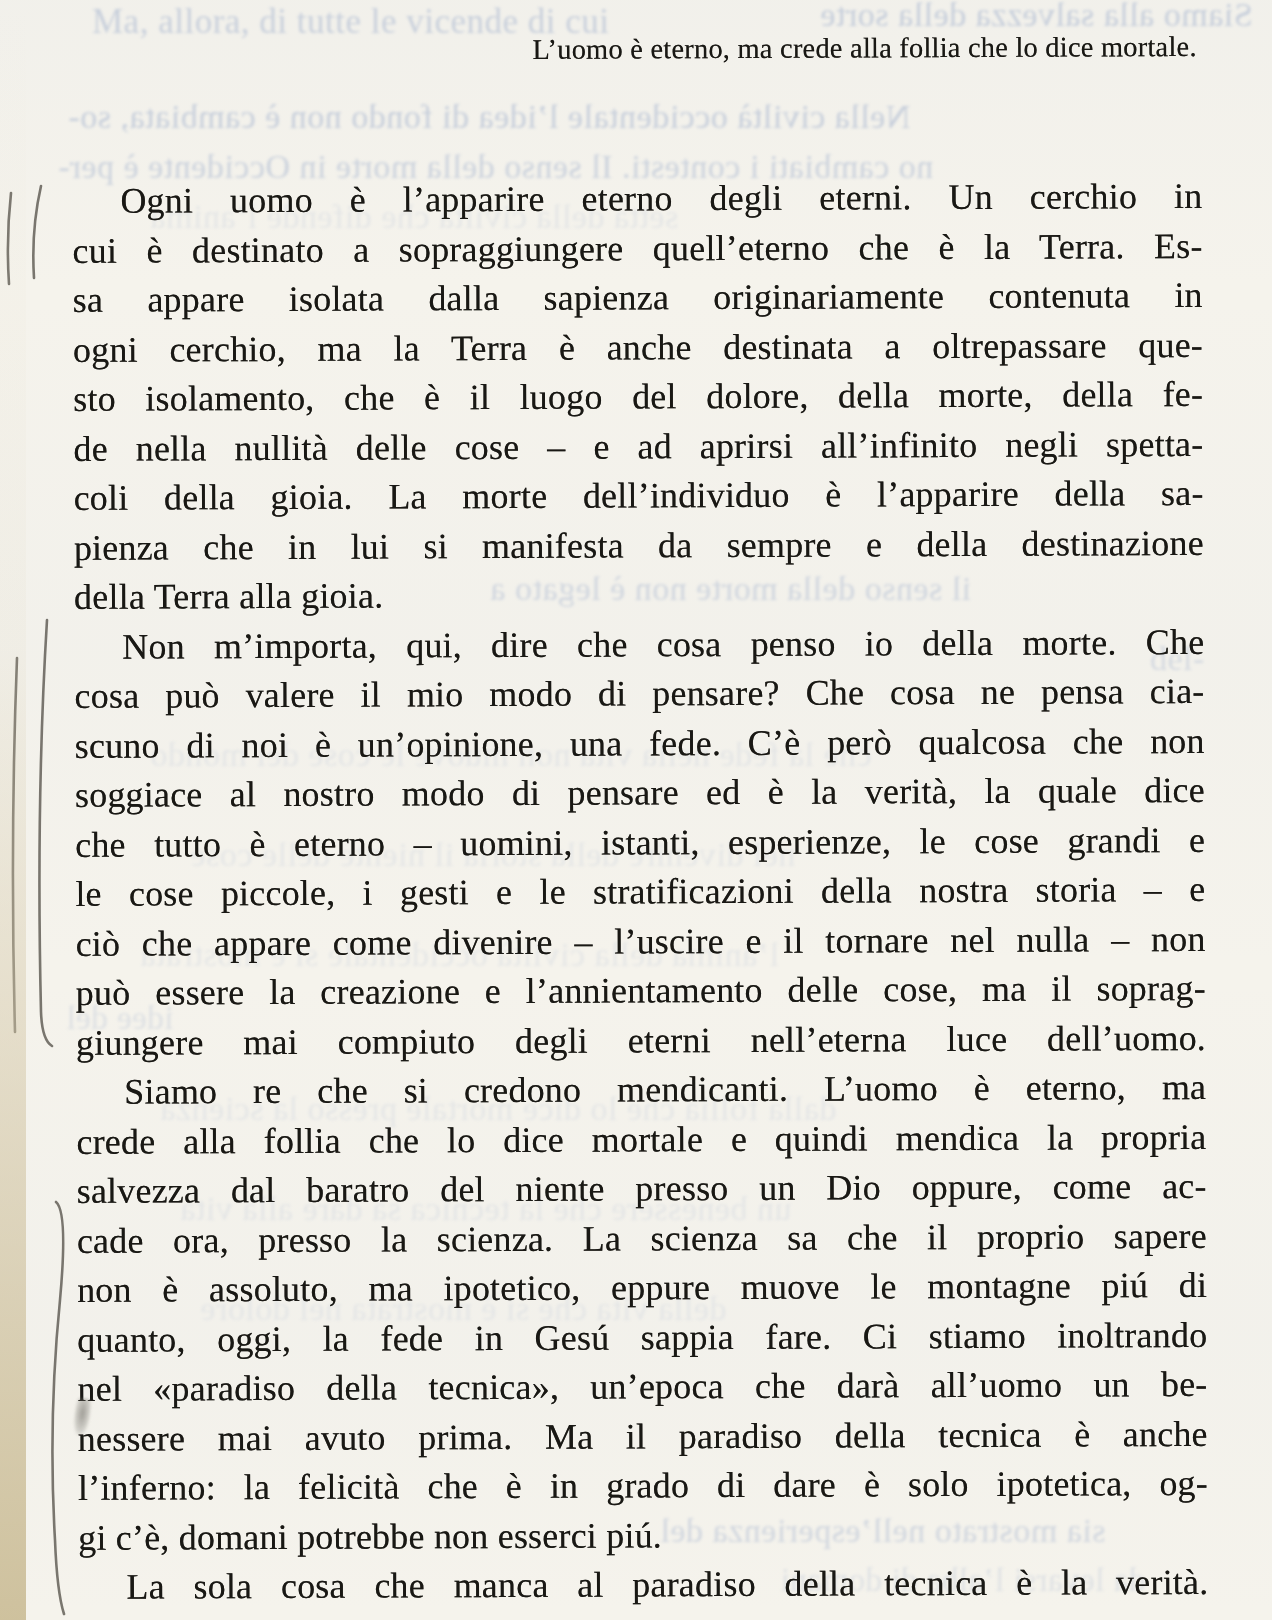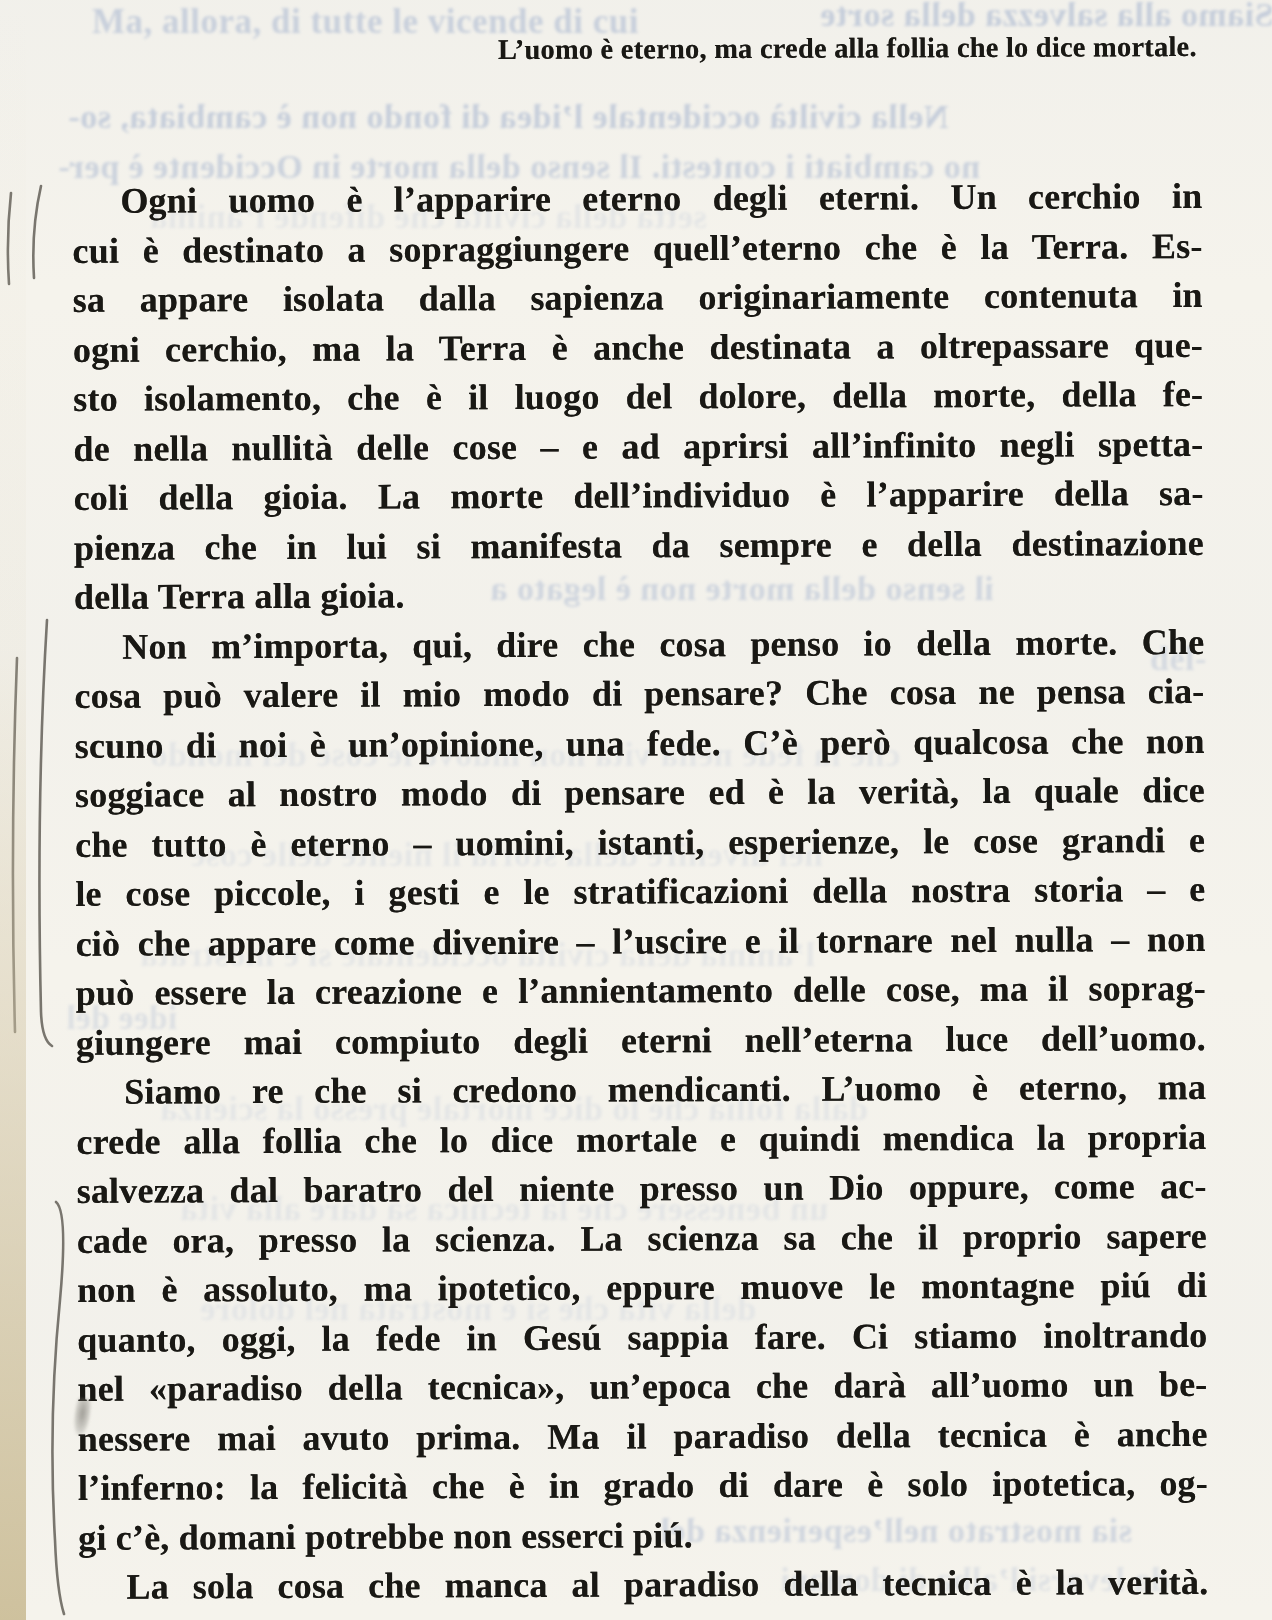--- a/index.html
+++ b/index.html
@@ -3,21 +3,21 @@
 <meta charset="utf-8">
 <style>
   html, body { margin: 0; padding: 0; }
   body {
     width: 1272px; height: 1620px;
     background: #f5f3ec;
     overflow: hidden;
     position: relative;
     font-family: "Liberation Serif", "DejaVu Serif", serif;
   }
-  .page { position: absolute; inset: 0; font-weight: bold; }
+  .page { position: absolute; inset: 0; }
 
   
   .scan-tint {
     position: absolute; inset: 0;
     background: linear-gradient(180deg,
       rgba(176,190,215,0.05) 0%, rgba(176,190,215,0.0) 18%,
       rgba(176,190,215,0.04) 40%, rgba(176,190,215,0.0) 60%,
       rgba(176,190,215,0.04) 82%, rgba(176,190,215,0.0) 100%);
     pointer-events: none;
   }

